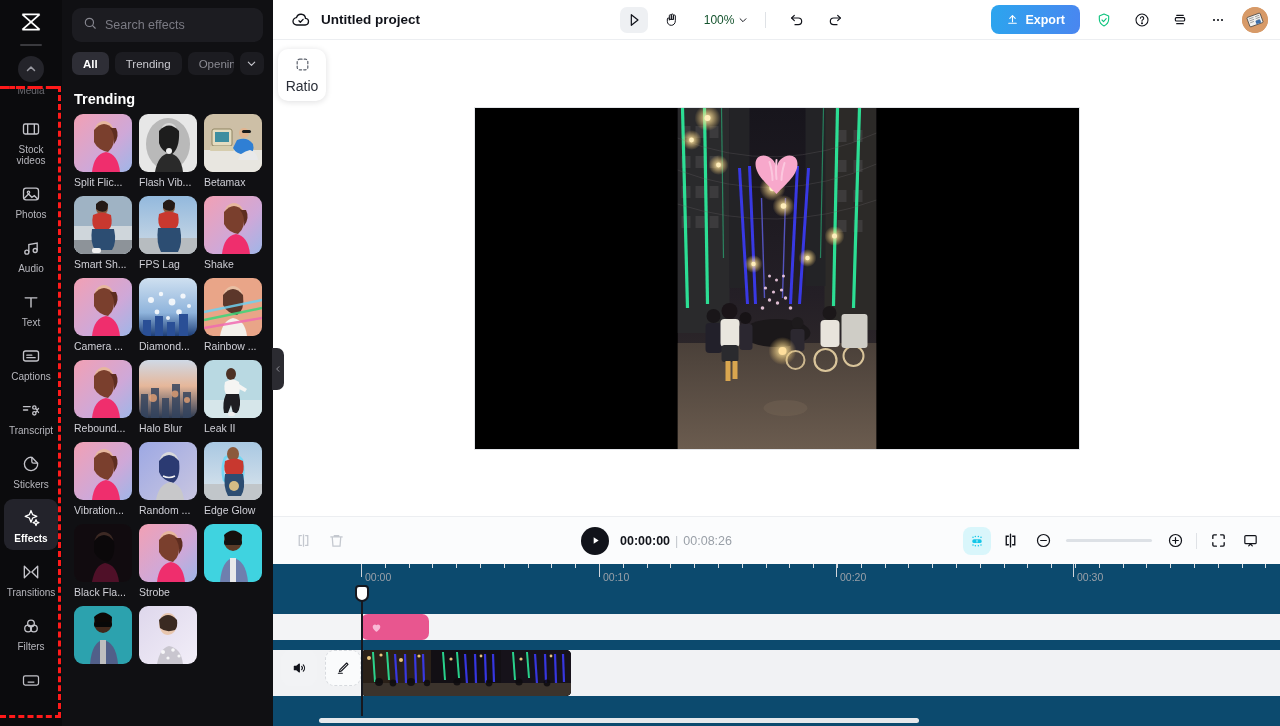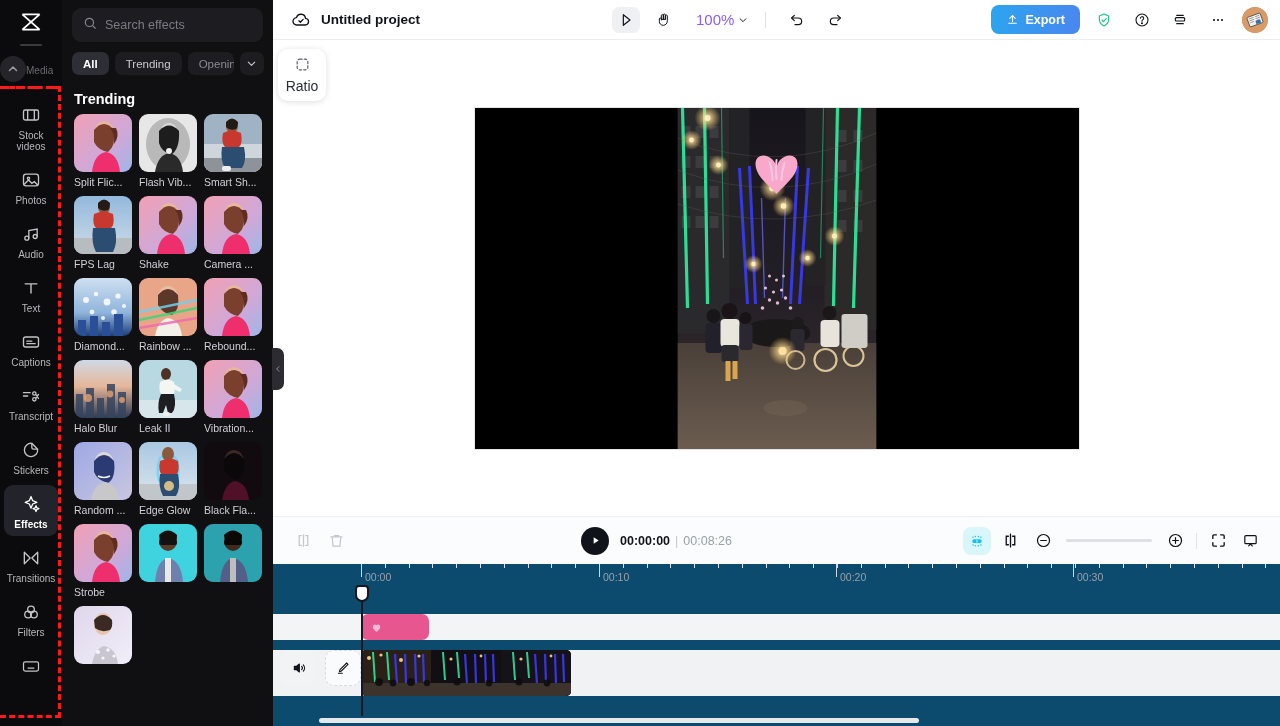--- a/index.html
+++ b/index.html
@@ -14,21 +14,21 @@
   
   .rail {
     width: 62px; height: 726px; background: #0b0b0d;
     display: flex; flex-direction: column; align-items: center;
     flex: none; position: relative; overflow: hidden;
   }
   .logo { width: 62px; height: 44px; display: flex; align-items: center; justify-content: center; }
   .logo svg { width: 26px; height: 26px; }
   .logo-sep { width: 22px; height: 2px; background: #3a3a3e; border-radius: 2px; margin-bottom: 6px;}
   .media-btn {
-    width: 62px; display: flex; flex-direction: row; align-items: center;
+    width: 62px; display: flex; flex-direction: column; align-items: center;
     padding-top: 4px; cursor: pointer;
   }
   .media-circle {
     width: 26px; height: 26px; border-radius: 50%; background: #24242a;
     display: flex; align-items: center; justify-content: center;
   }
   .media-circle svg { width: 12px; height: 12px; }
   .media-label { font-size: 10px; color: #6a6a70; margin-top: 3px; }
 
   .rail-items { margin-top: 14px; width: 62px; display: flex; flex-direction: column; align-items: center; }
@@ -116,21 +116,21 @@
   }
   .cloud-ico { width: 20px; height: 20px; display:flex; align-items:center; justify-content:center; cursor: pointer;}
   .proj-title { font-size: 13.5px; font-weight: bold; color: #11131a; cursor: text; }
   .topbar-spacer { flex: 1; }
   .tool-btn {
     width: 28px; height: 26px; border-radius: 7px; display: flex;
     align-items: center; justify-content: center; cursor: pointer;
   }
   .tool-btn.sel { background: #eef0f3; }
   .tool-btn svg { width: 16px; height: 16px; }
-  .zoomlvl { display: flex; align-items: center; gap: 4px; font-size: 15px; color: #8b5cf6; cursor: pointer; margin-left: 8px;}
+  .zoomlvl { display: flex; align-items: center; gap: 4px; font-size: 12px; color: #14532d; cursor: pointer; margin-left: 8px;}
   .zoomlvl svg { width: 10px; height: 10px; }
   .vdiv { width: 1px; height: 16px; background: #dfe2e6; margin: 0 7px; }
   .export-btn {
     height: 29px; padding: 0 15px; border-radius: 8px; color: #fff;
     background: linear-gradient(100deg,#2ba5ee 0%, #4a86f0 100%);
     display: flex; align-items: center; gap: 6px; font-size: 12.5px; font-weight: bold;
     cursor: pointer; border: none; font-family: "Liberation Sans", sans-serif;
   }
   .export-btn svg { width: 13px; height: 13px; }
   .avatar {
@@ -405,20 +405,34 @@
         <div class="cell">
           <div class="thumb"><svg viewBox="0 0 58 58">
               <rect width="58" height="58" fill="#e7e7e7"></rect>
               <ellipse cx="29" cy="30" rx="22" ry="26" fill="#b9b9b9"></ellipse>
               <ellipse cx="30" cy="20" rx="9" ry="11" fill="#d8d8d8"></ellipse>
               <path d="M20 17q10-11 20 0 1 18-8 24-10-4-12-12z" fill="#1d1d1d"></path>
               <path d="M16 58q3-17 14-19 12 2 14 19z" fill="#2a2a2a"></path>
               <circle cx="30" cy="37" r="3" fill="#efefef"></circle>
             </svg></div>
           <div class="cap">Flash Vib...</div>
+        </div>
+        <div class="cell">
+          <div class="thumb"><svg viewBox="0 0 58 58">
+              <rect width="58" height="58" fill="#cdbfa6"></rect>
+              <rect y="36" width="58" height="22" fill="#e8e6e0"></rect>
+              <rect x="8" y="15" width="20" height="17" rx="2" fill="#e4dcc0" stroke="#8f8462"></rect>
+              <rect x="11" y="18" width="14" height="10" fill="#3e8ea0"></rect>
+              <rect x="6" y="32" width="24" height="5" rx="1" fill="#d6cdae"></rect>
+              <circle cx="40" cy="19" r="5" fill="#e2b48f"></circle>
+              <rect x="38" y="16" width="9" height="3" rx="1.5" fill="#1b1b1b"></rect>
+              <path d="M33 26q10-4 16 4 2 8-4 10-12 2-16-6z" fill="#2f7fd4"></path>
+              <path d="M46 36q7 2 8 10H34q2-8 12-10z" fill="#e9e9ea"></path>
+            </svg></div>
+          <div class="cap">Betamax</div>
         </div>
         <div class="cell">
           <div class="thumb"><svg viewBox="0 0 58 58">
               <rect width="58" height="58" fill="#9fb3c4"></rect>
               <rect y="30" width="58" height="28" fill="#cfd6db"></rect>
               <rect y="44" width="58" height="14" fill="#8d9399"></rect>
               <ellipse cx="28" cy="12" rx="6" ry="7" fill="#8b5a3c"></ellipse>
               <path d="M22 8q6-7 12 0 0 5-2 7-6 2-10-2z" fill="#241a16"></path>
               <path d="M19 19q9-5 18 0 2 11-2 14H21q-4-4-2-14z" fill="#c8382f"></path>
               <path d="M18 33h22q3 14-2 21H21q-5-8-3-21z" fill="#2c4d72"></path>

